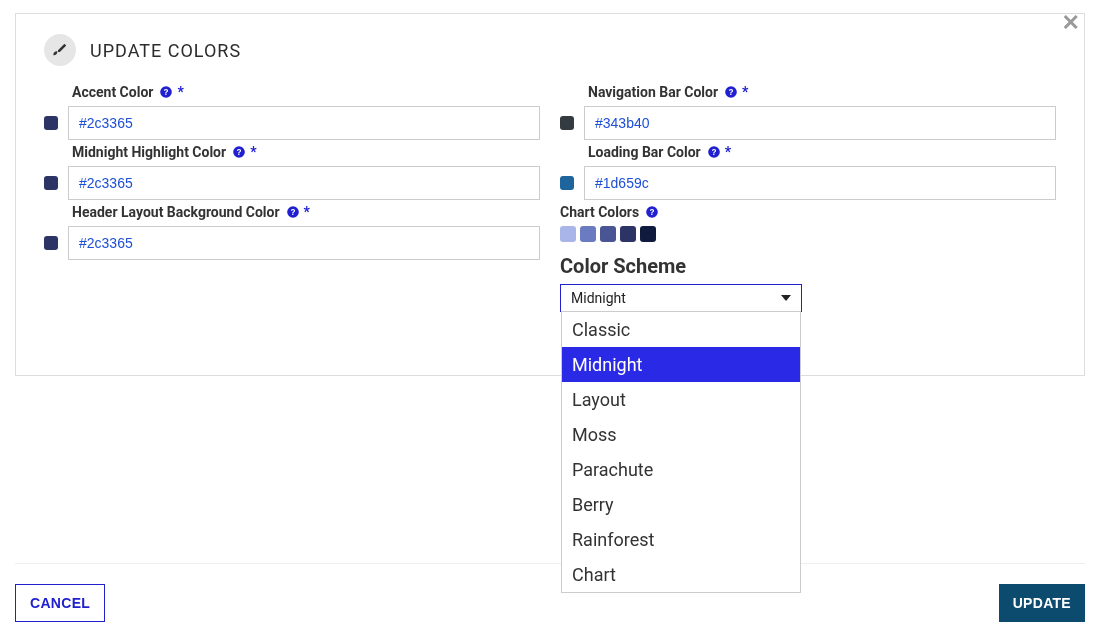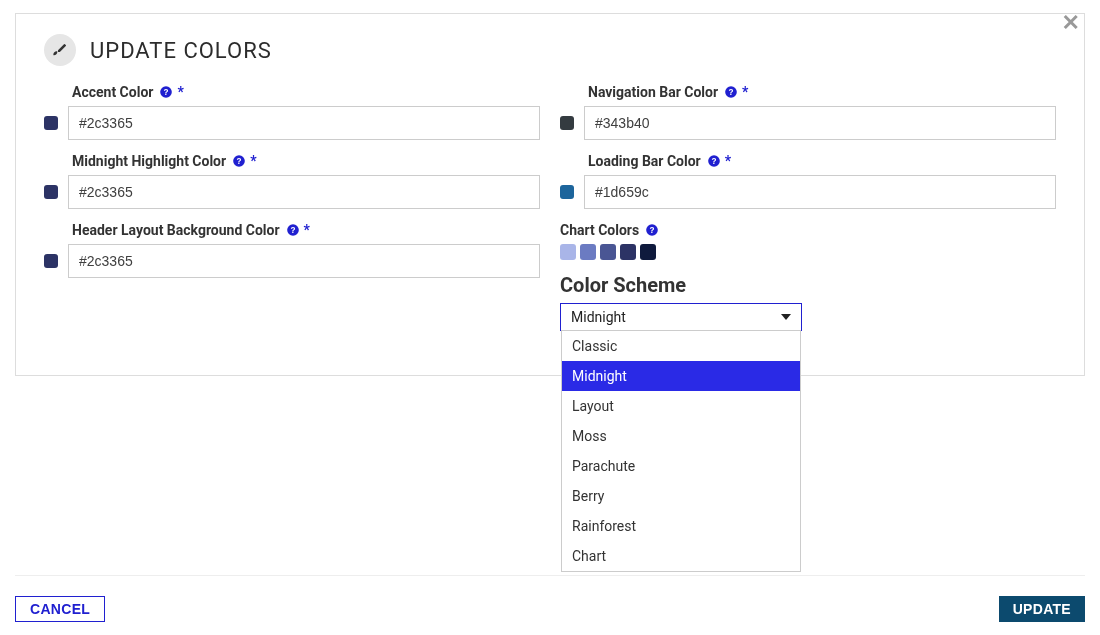--- a/index.html
+++ b/index.html
@@ -35,32 +35,32 @@
     }
     .icon-circle {
       width: 32px; height: 32px;
       border-radius: 50%;
       background: #e6e6e6;
       display: flex; align-items: center; justify-content: center;
       margin-right: 14px;
     }
     .icon-circle svg { width: 16px; height: 16px; fill: #333; }
     .title {
-      font-size: 22px;
+      font-size: 18px;
       letter-spacing: 1px;
       color: #2c2c2c;
       font-weight: 400;
     }
     .form-grid {
       padding: 8px 28px 20px 28px;
       display: flex;
       gap: 20px;
     }
     .col { flex: 1; }
-    .field { margin-bottom: 13px; }
+    .field { margin-bottom: 4px; }
     .field-label {
       font-weight: 700;
       font-size: 14px;
       color: #333;
       margin-bottom: 6px;
       display: flex;
       align-items: center;
       gap: 6px;
       padding-left: 28px;
     }
@@ -76,21 +76,21 @@
       width: 14px; height: 14px;
       border-radius: 3px;
       flex: none;
     }
     .text-input {
       flex: 1;
       height: 34px;
       padding: 6px 10px;
       border: 1px solid #ccc;
       font-size: 14px;
-      color: #404040;
+      color: #1d4ed8;
       background: #fff;
     }
     .chart-swatches { display: flex; gap: 4px; margin-top: 6px; padding-left: 0; }
     .chart-swatches .csw { width: 16px; height: 16px; border-radius: 3px; }
     .scheme-block { margin-top: 12px; }
     .scheme-label { font-weight: 700; font-size: 20px; margin-bottom: 6px; }
     .select-box {
       position: relative;
       width: 242px;
       height: 28px;
@@ -111,40 +111,40 @@
     .dropdown {
       position: absolute;
       left: 0; top: 100%;
       width: 100%;
       background: #fff;
       border: 1px solid #ccc;
       z-index: 50;
     }
     .dropdown .opt {
       padding: 7px 10px;
-      font-size: 14px;
+      font-size: 18px;
       color: #333;
       cursor: pointer;
     }
     .dropdown .opt.selected {
       background: #2a2ae6;
       color: #fff;
     }
     .footer {
       position: absolute;
       left: 15px; bottom: 13px;
       width: 1070px;
       display: flex;
       justify-content: space-between;
       align-items: center;
       border-top: 1px solid #eee;
       padding-top: 20px;
     }
     .btn {
-      height: 26px;
+      height: 38px;
       padding: 0 14px;
       font-size: 14px;
       font-weight: 700;
       letter-spacing: 0.3px;
       cursor: pointer;
       display: inline-flex;
       align-items: center;
       justify-content: center;
     }
     .btn-cancel {

